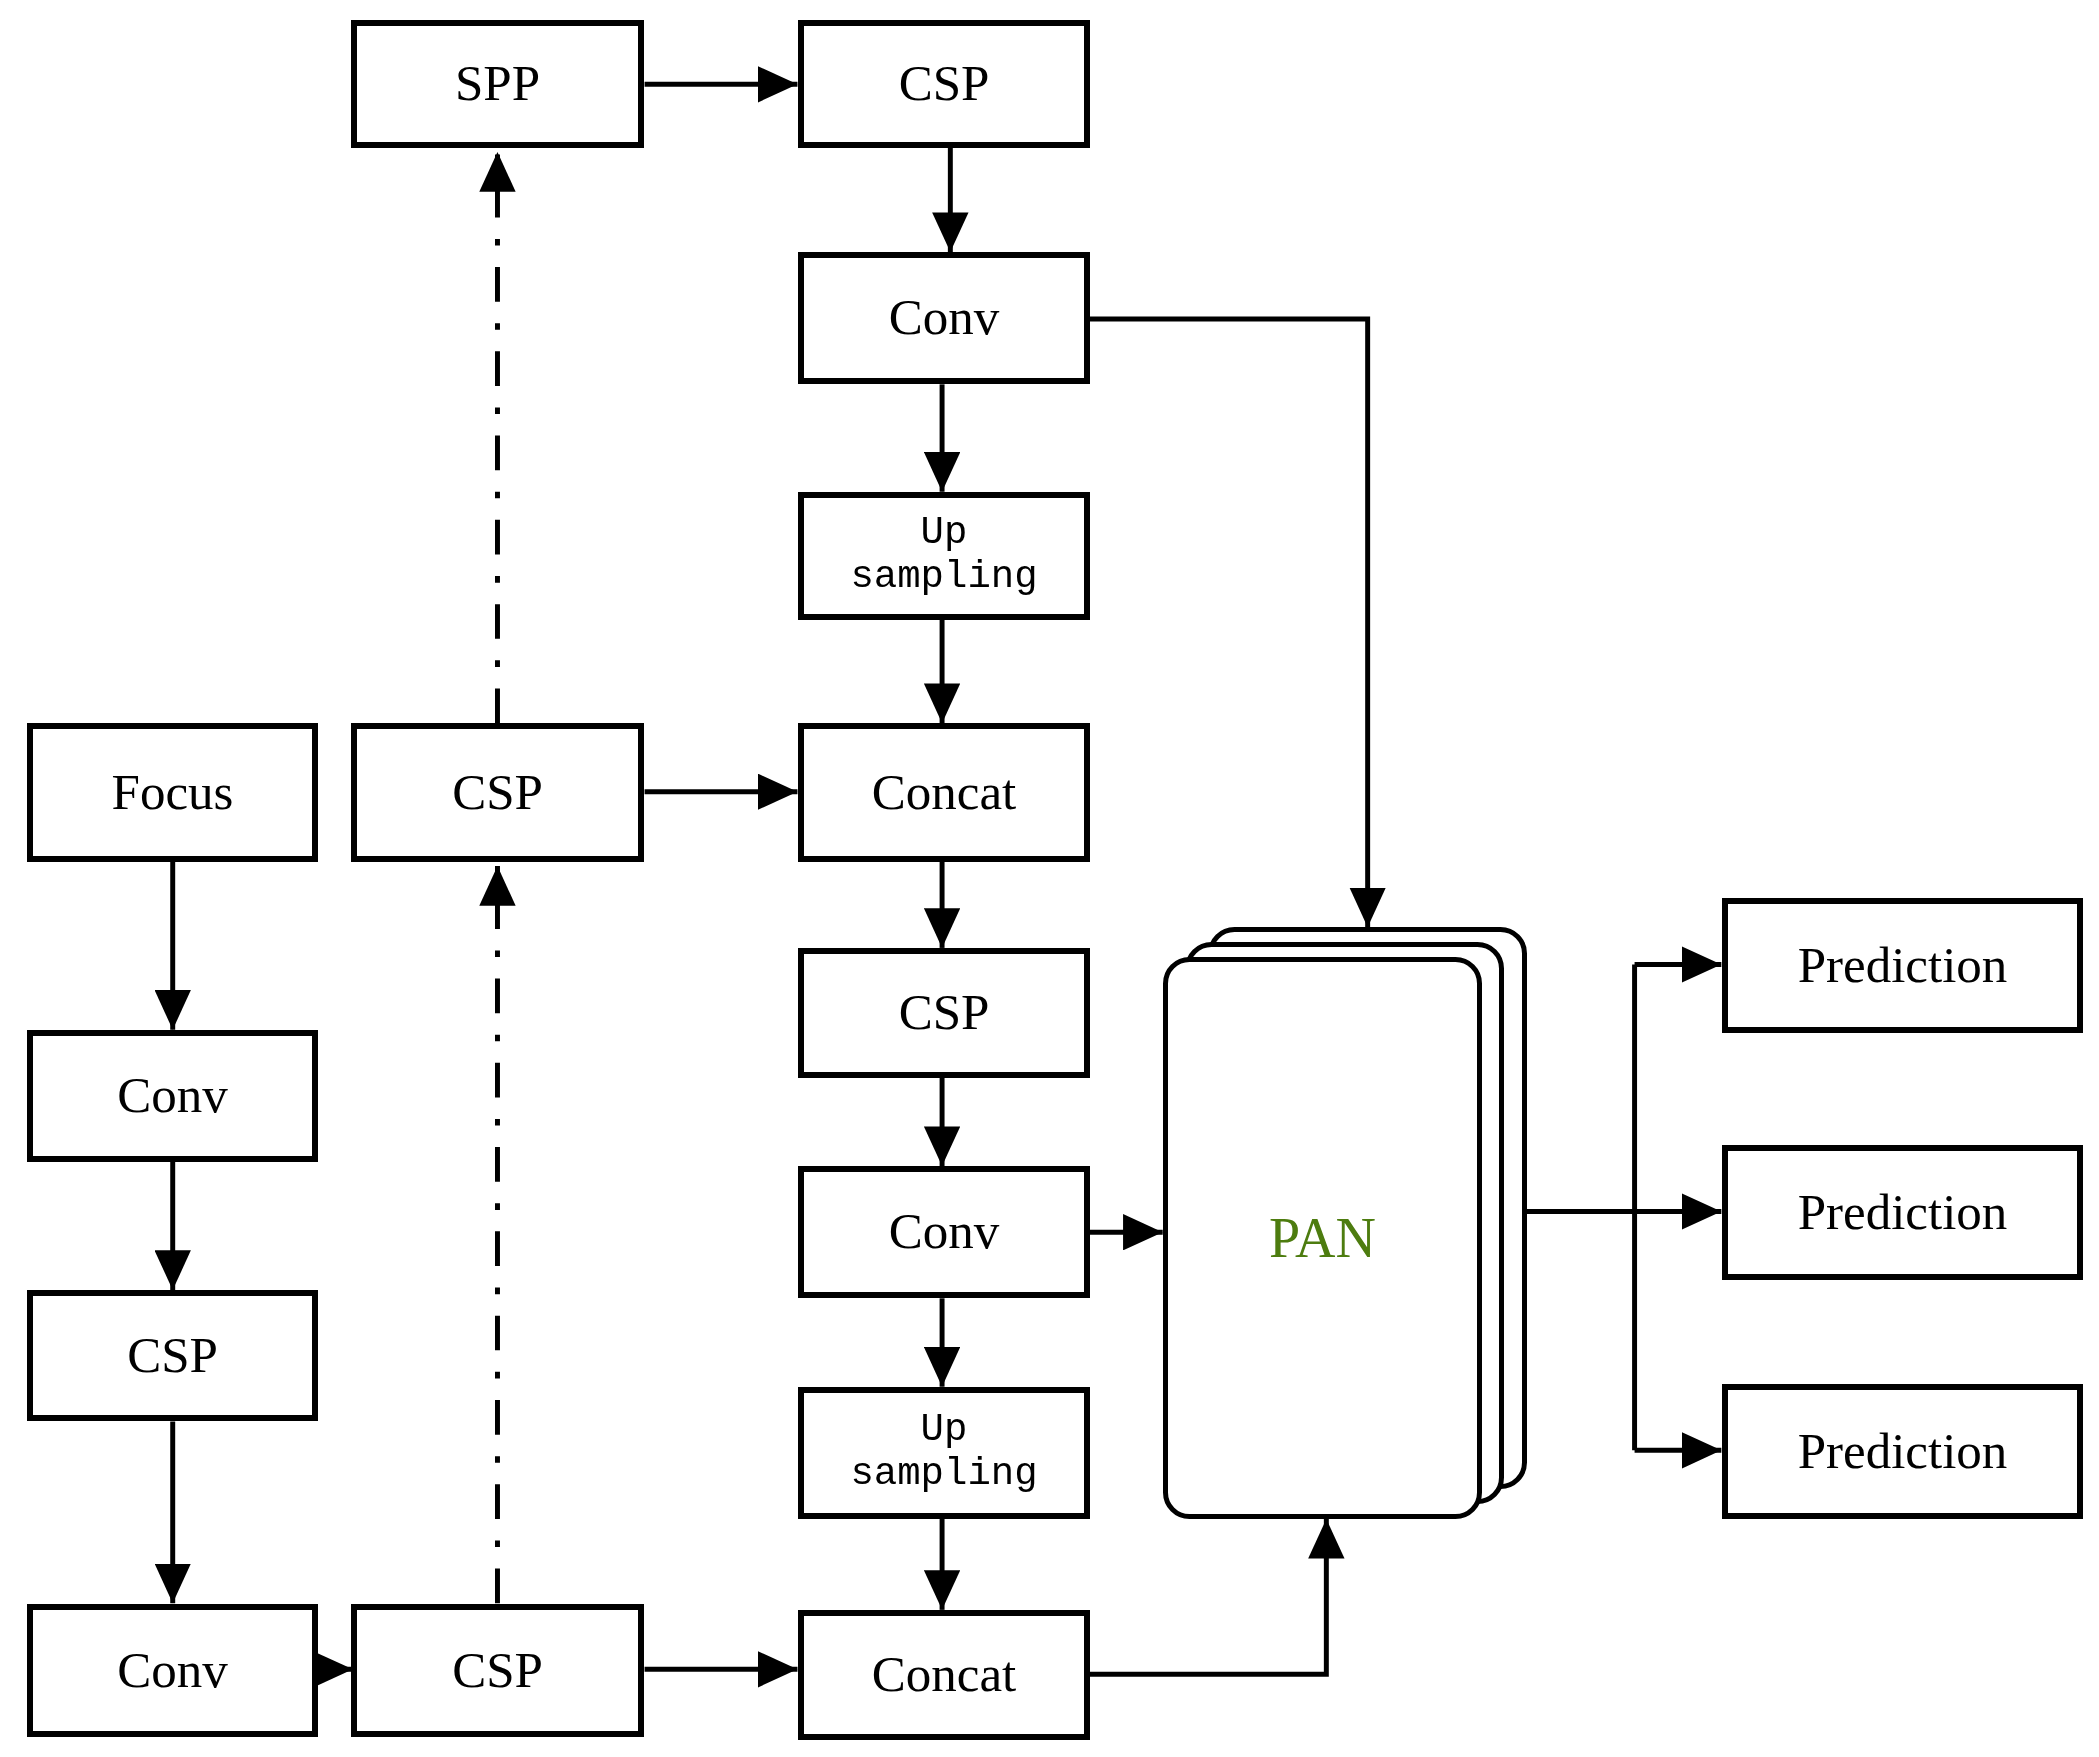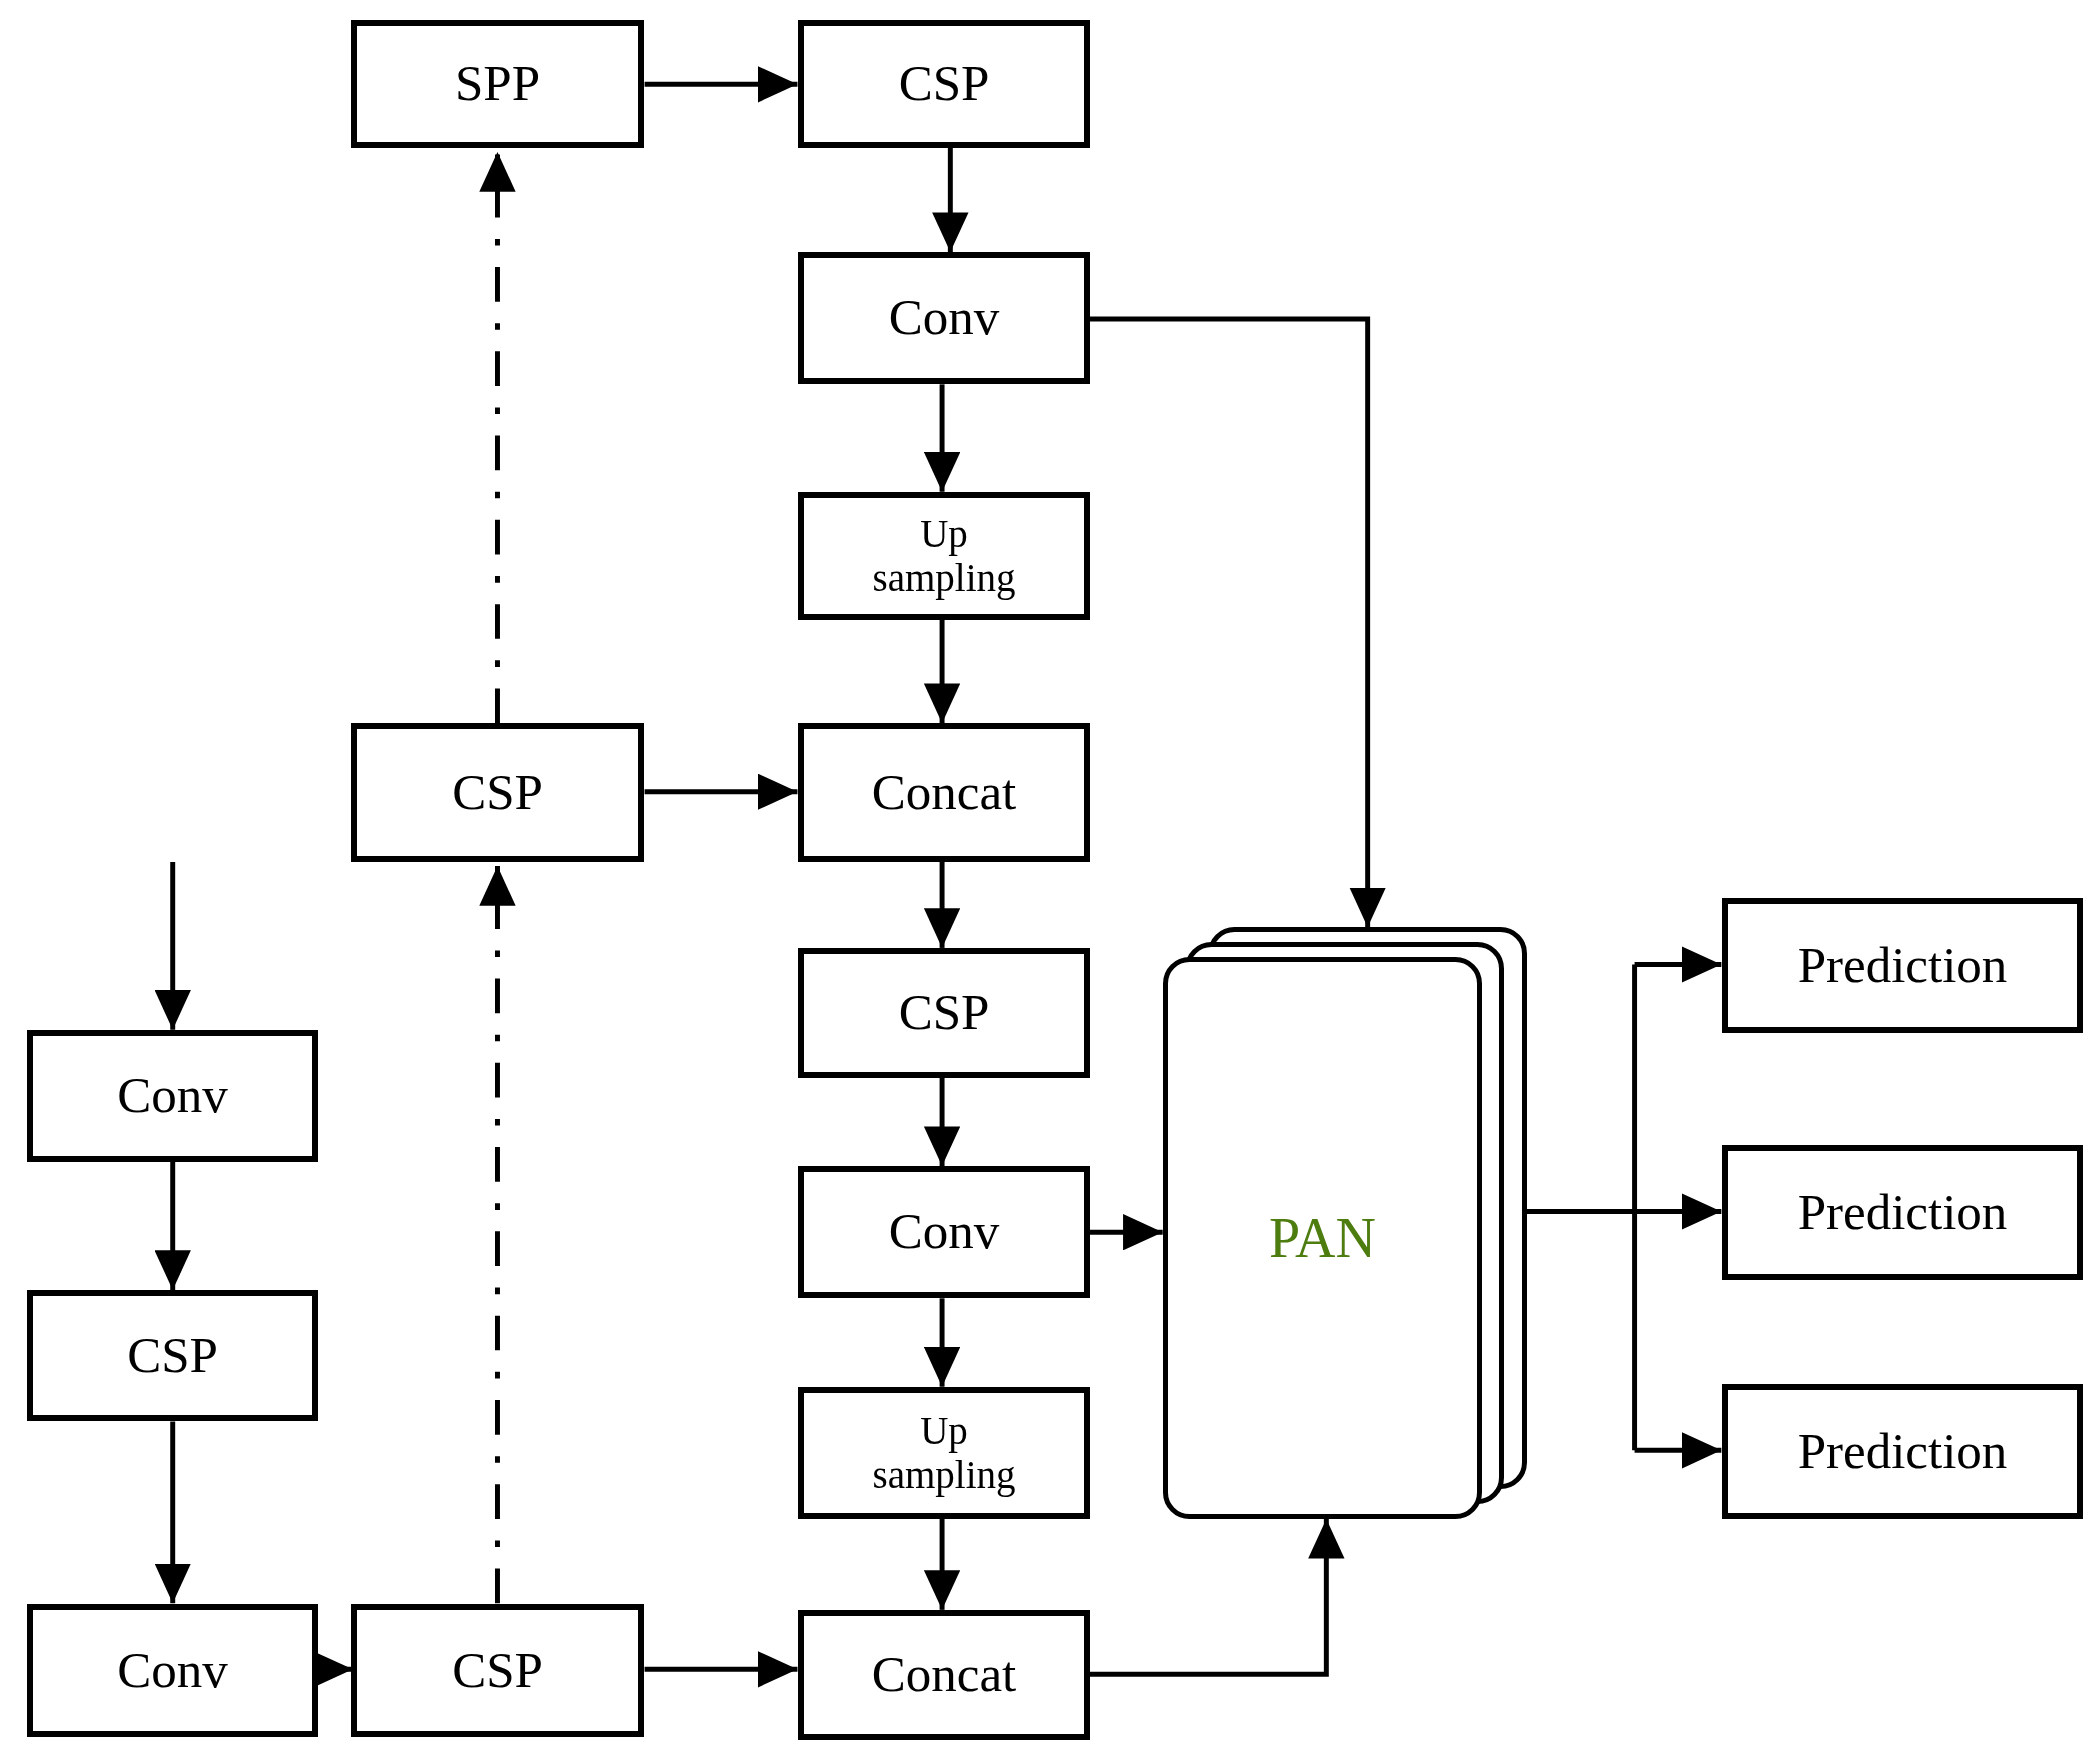--- a/index.html
+++ b/index.html
@@ -2,21 +2,21 @@
 <html style="font-size:13.2px"><head>
 <meta charset="utf-8">
 <style>
   html,body{margin:0;padding:0;background:#ffffff;}
   .canvas{position:relative;width:2099px;height:1757px;background:#ffffff;overflow:hidden;
           font-family:"Liberation Serif", serif;}
   .wires{position:absolute;left:0;top:0;z-index:1;}
   .node{position:absolute;box-sizing:border-box;border:6.6px solid #000;background:#fff;
         display:flex;align-items:center;justify-content:center;text-align:center;
         color:#000;font-size:51px;white-space:pre-line;line-height:1.12;z-index:2;}
-  .node.small{font-size:39px;}
+  .node.small{font-size:39px;font-family:Liberation Mono, monospace;}
   .pan-card{position:absolute;box-sizing:border-box;border:5px solid #000;background:#fff;
         border-radius:26.5px;z-index:2;}
   .pan-card.front{display:flex;align-items:center;justify-content:center;
         color:#4d7c0f;font-size:56px;}
 </style>
 </head>
 <body>
 
 <div class="canvas">
 
@@ -63,20 +63,21 @@
   <div class="node" style="left:798px;top:252px;width:292px;height:132px">Conv</div>
   <div class="node small" style="left:798px;top:492px;width:292px;height:128px">Up
 sampling</div>
   <div class="node" style="left:798px;top:723px;width:292px;height:139px">Concat</div>
   <div class="node" style="left:798px;top:948px;width:292px;height:130px">CSP</div>
   <div class="node" style="left:798px;top:1166px;width:292px;height:132px">Conv</div>
   <div class="node small" style="left:798px;top:1387px;width:292px;height:132px">Up
 sampling</div>
   <div class="node" style="left:798px;top:1610px;width:292px;height:130px">Concat</div>
 
+  <div class="node" style="left:27px;top:723px;width:291px;height:139px">Focus</div>
   <div class="node" style="left:27px;top:1030px;width:291px;height:132px">Conv</div>
   <div class="node" style="left:27px;top:1290px;width:291px;height:131px">CSP</div>
   <div class="node" style="left:27px;top:1604px;width:291px;height:133px">Conv</div>
 
   <div class="pan-card" style="left:1208px;top:927px;width:319px;height:562px"></div>
   <div class="pan-card" style="left:1185px;top:942px;width:319px;height:562px"></div>
   <div class="pan-card front" style="left:1163px;top:957px;width:319px;height:562px">PAN</div>
 
   <div class="node" style="left:1722px;top:898px;width:361px;height:135px">Prediction</div>
   <div class="node" style="left:1722px;top:1145px;width:361px;height:135px">Prediction</div>

